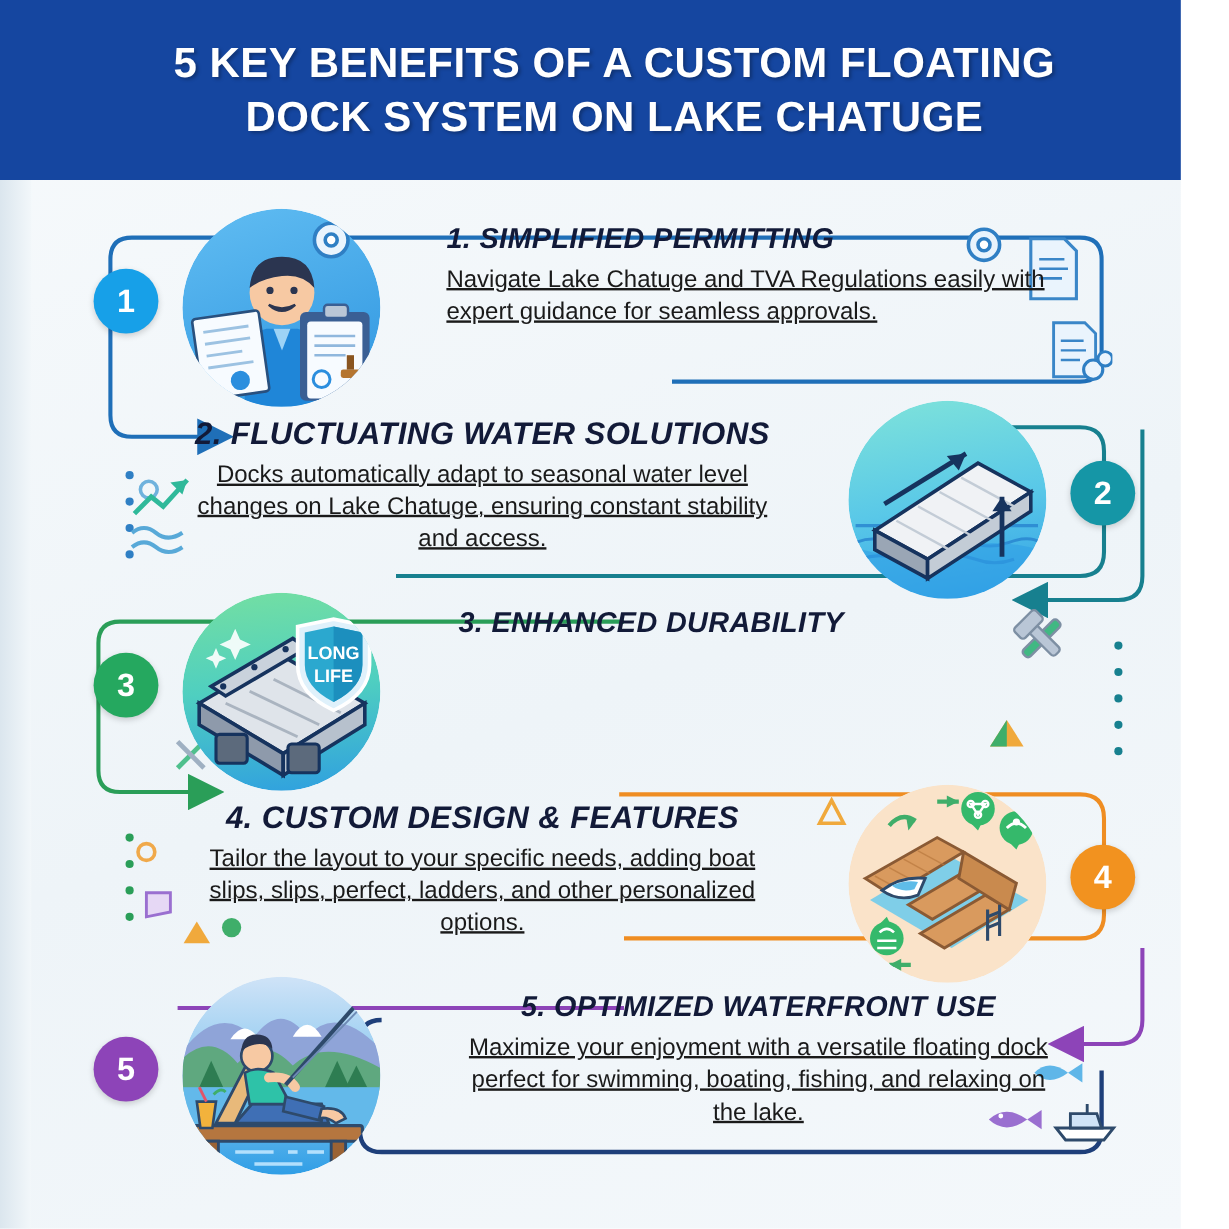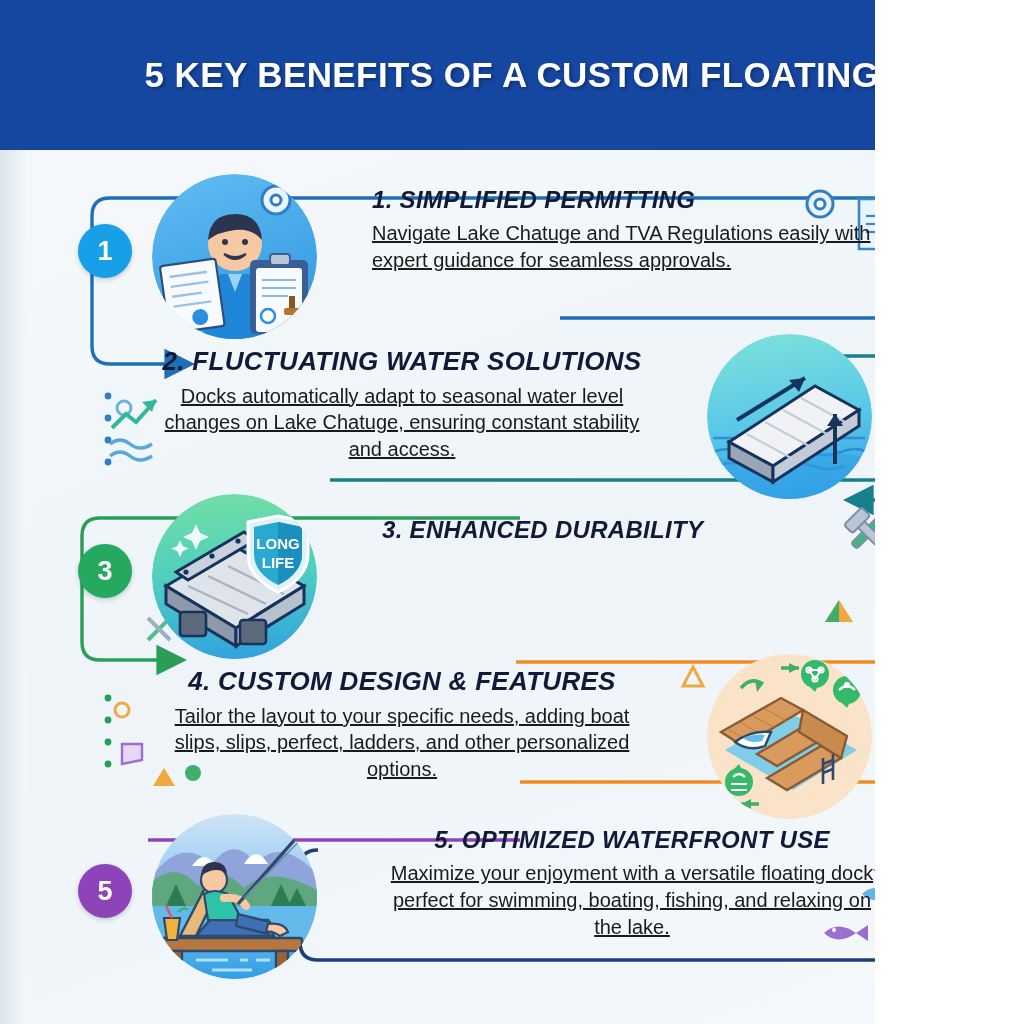--- a/index.html
+++ b/index.html
@@ -3,21 +3,21 @@
 <meta charset="utf-8">
 <style>
   html,body{margin:0;padding:0;}
   body{
     width:1024px;height:1024px;
     background:#ffffff;
     font-family:"Liberation Sans", sans-serif;
     overflow:hidden;
   }
   #infographic{
-    position:relative;width:875px;height:1024px;
+    position:relative;width:984px;height:1024px;
     background:linear-gradient(160deg,#f7fafc 0%,#eef4f8 55%,#f4f8fb 100%);
     overflow:hidden;
   }
 
   
   .header{
     position:absolute;left:0;top:0;width:1024px;height:150px;
     background:#1546a0;
     display:flex;align-items:center;justify-content:center;
   }
@@ -66,21 +66,21 @@
     position:absolute;width:165px;height:165px;border-radius:50%;
     top:-4px;overflow:hidden;z-index:4;
   }
   .art.left{left:152px;text-align:center;}
   .art.right{right:152px;}
 
   
   .txt{position:absolute;top:8px;width:500px;z-index:5;}
   .txt.toRight{left:372px;text-align:left;}
   .txt.toLeft{left:152px;text-align:center;}
-  .txt.c3{left:382px;text-align:left;margin-top:10px;}
+  .txt.c3{left:382px;text-align:left;}
   .txt.c5{left:382px;text-align:center;}
   .head{
     font-size:24px;font-weight:bold;color:#121a38;
     letter-spacing:.3px;line-height:1.18;margin:0 0 6px 0;
     white-space:nowrap;
     font-style:italic;
   }
   .head.sm{font-size:26px;}
   .desc{
     font-size:20px;color:#1a1a1a;line-height:1.33;margin:0;
@@ -95,20 +95,21 @@
   .deco{position:absolute;z-index:3;}
 </style>
 </head>
 <body>
 
 <div id="infographic">
 
   <div class="header">
     <div class="header-inner">
       <span class="header-line">5 KEY BENEFITS OF A CUSTOM FLOATING</span>
+      <span class="header-line">DOCK SYSTEM ON LAKE CHATUGE</span>
     </div>
   </div>
 
   <div class="canvas">
     <div class="edgeL"></div>
     <div class="edgeR"></div>
 
     <svg class="wires" viewBox="0 0 1024 874">
       <defs>
         <marker id="arrB" markerWidth="9" markerHeight="9" refX="4" refY="4.5" orient="auto">

